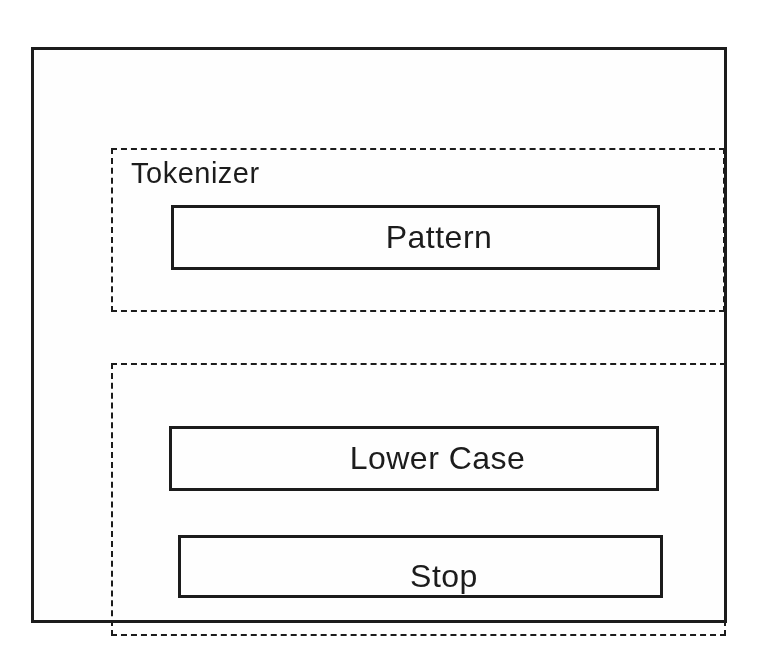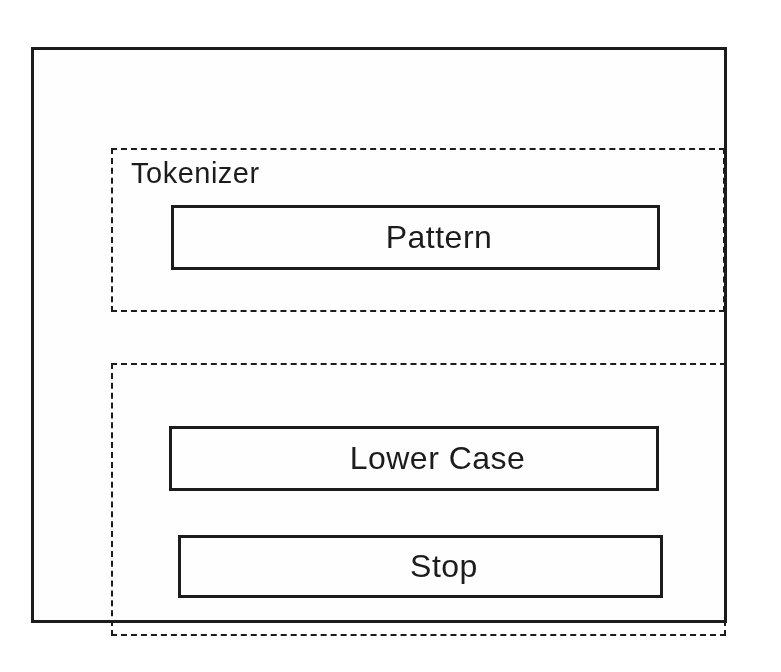--- a/index.html
+++ b/index.html
@@ -76,20 +76,21 @@
     left: 56px;
     top: 61px;
     width: 490px;
     height: 65px;
   }
   .box-stop {
     left: 65px;
     top: 170px;
     width: 485px;
     height: 63px;
+    align-items: flex-end;
   }
 </style>
 </head>
 <body>
 
 <div class="outer-box">
 
   <div class="dashed-group group-tokenizer">
     <div class="group-label">Tokenizer</div>
     <div class="inner-box box-pattern">

